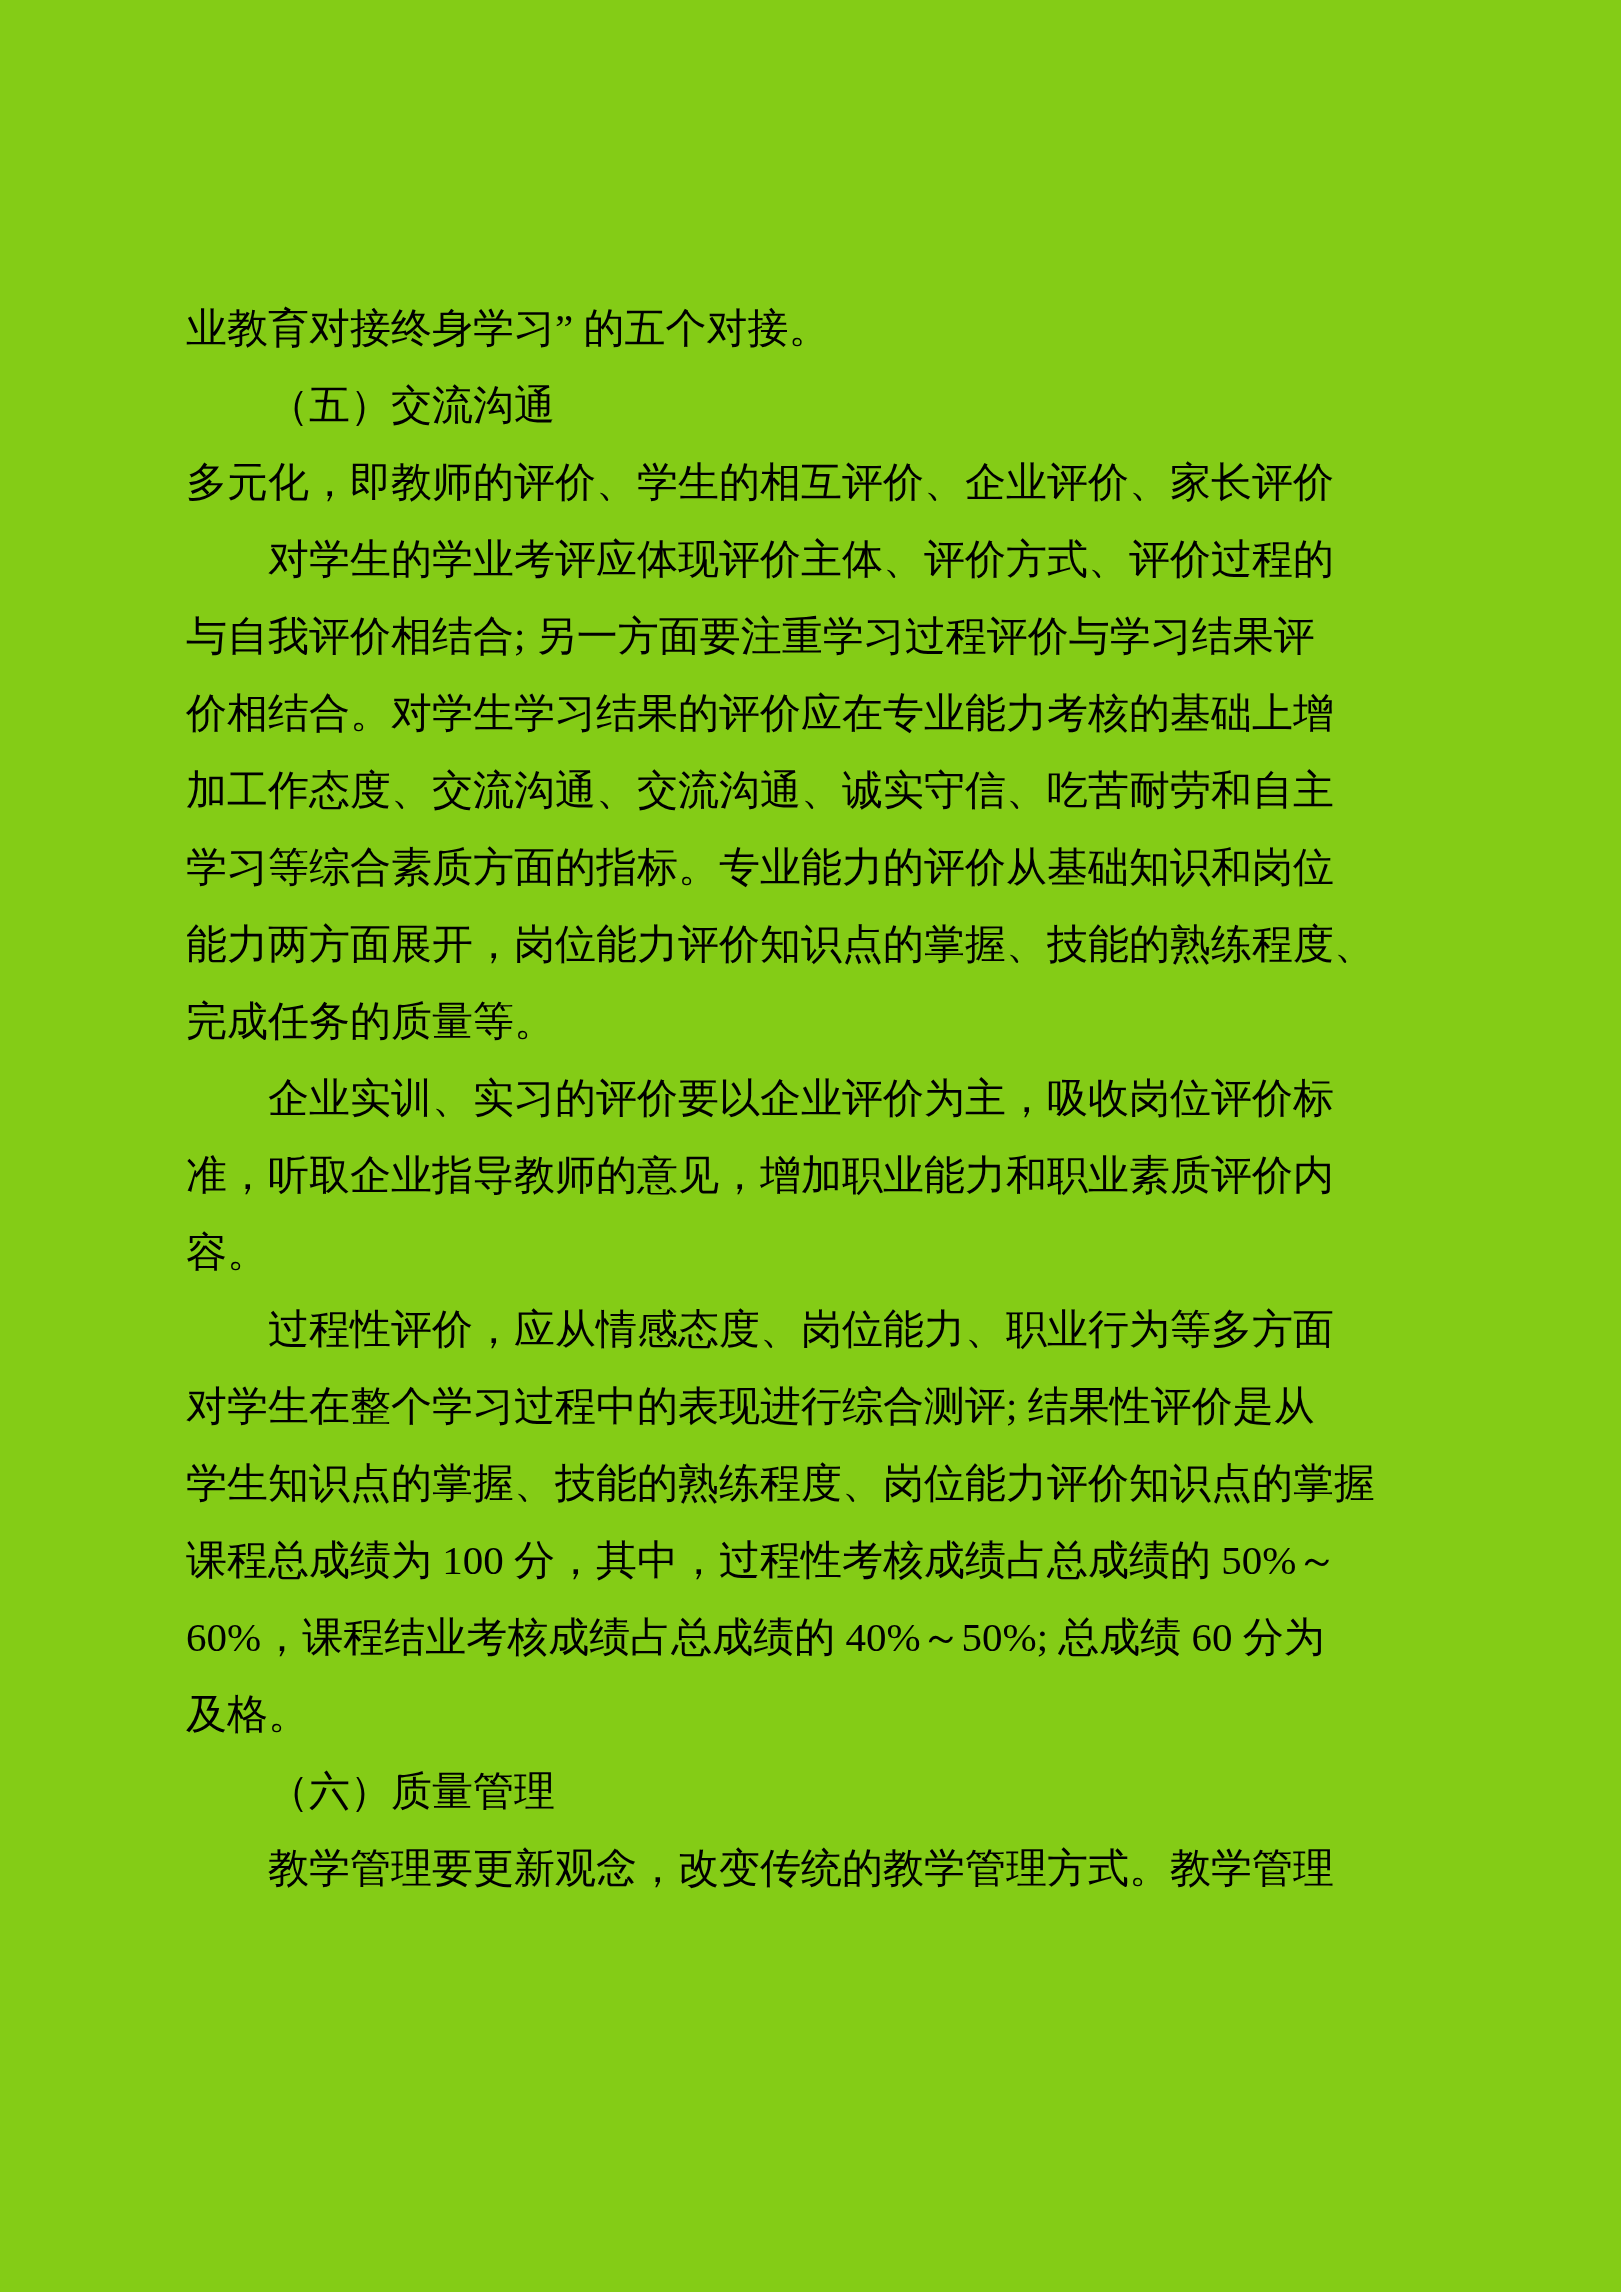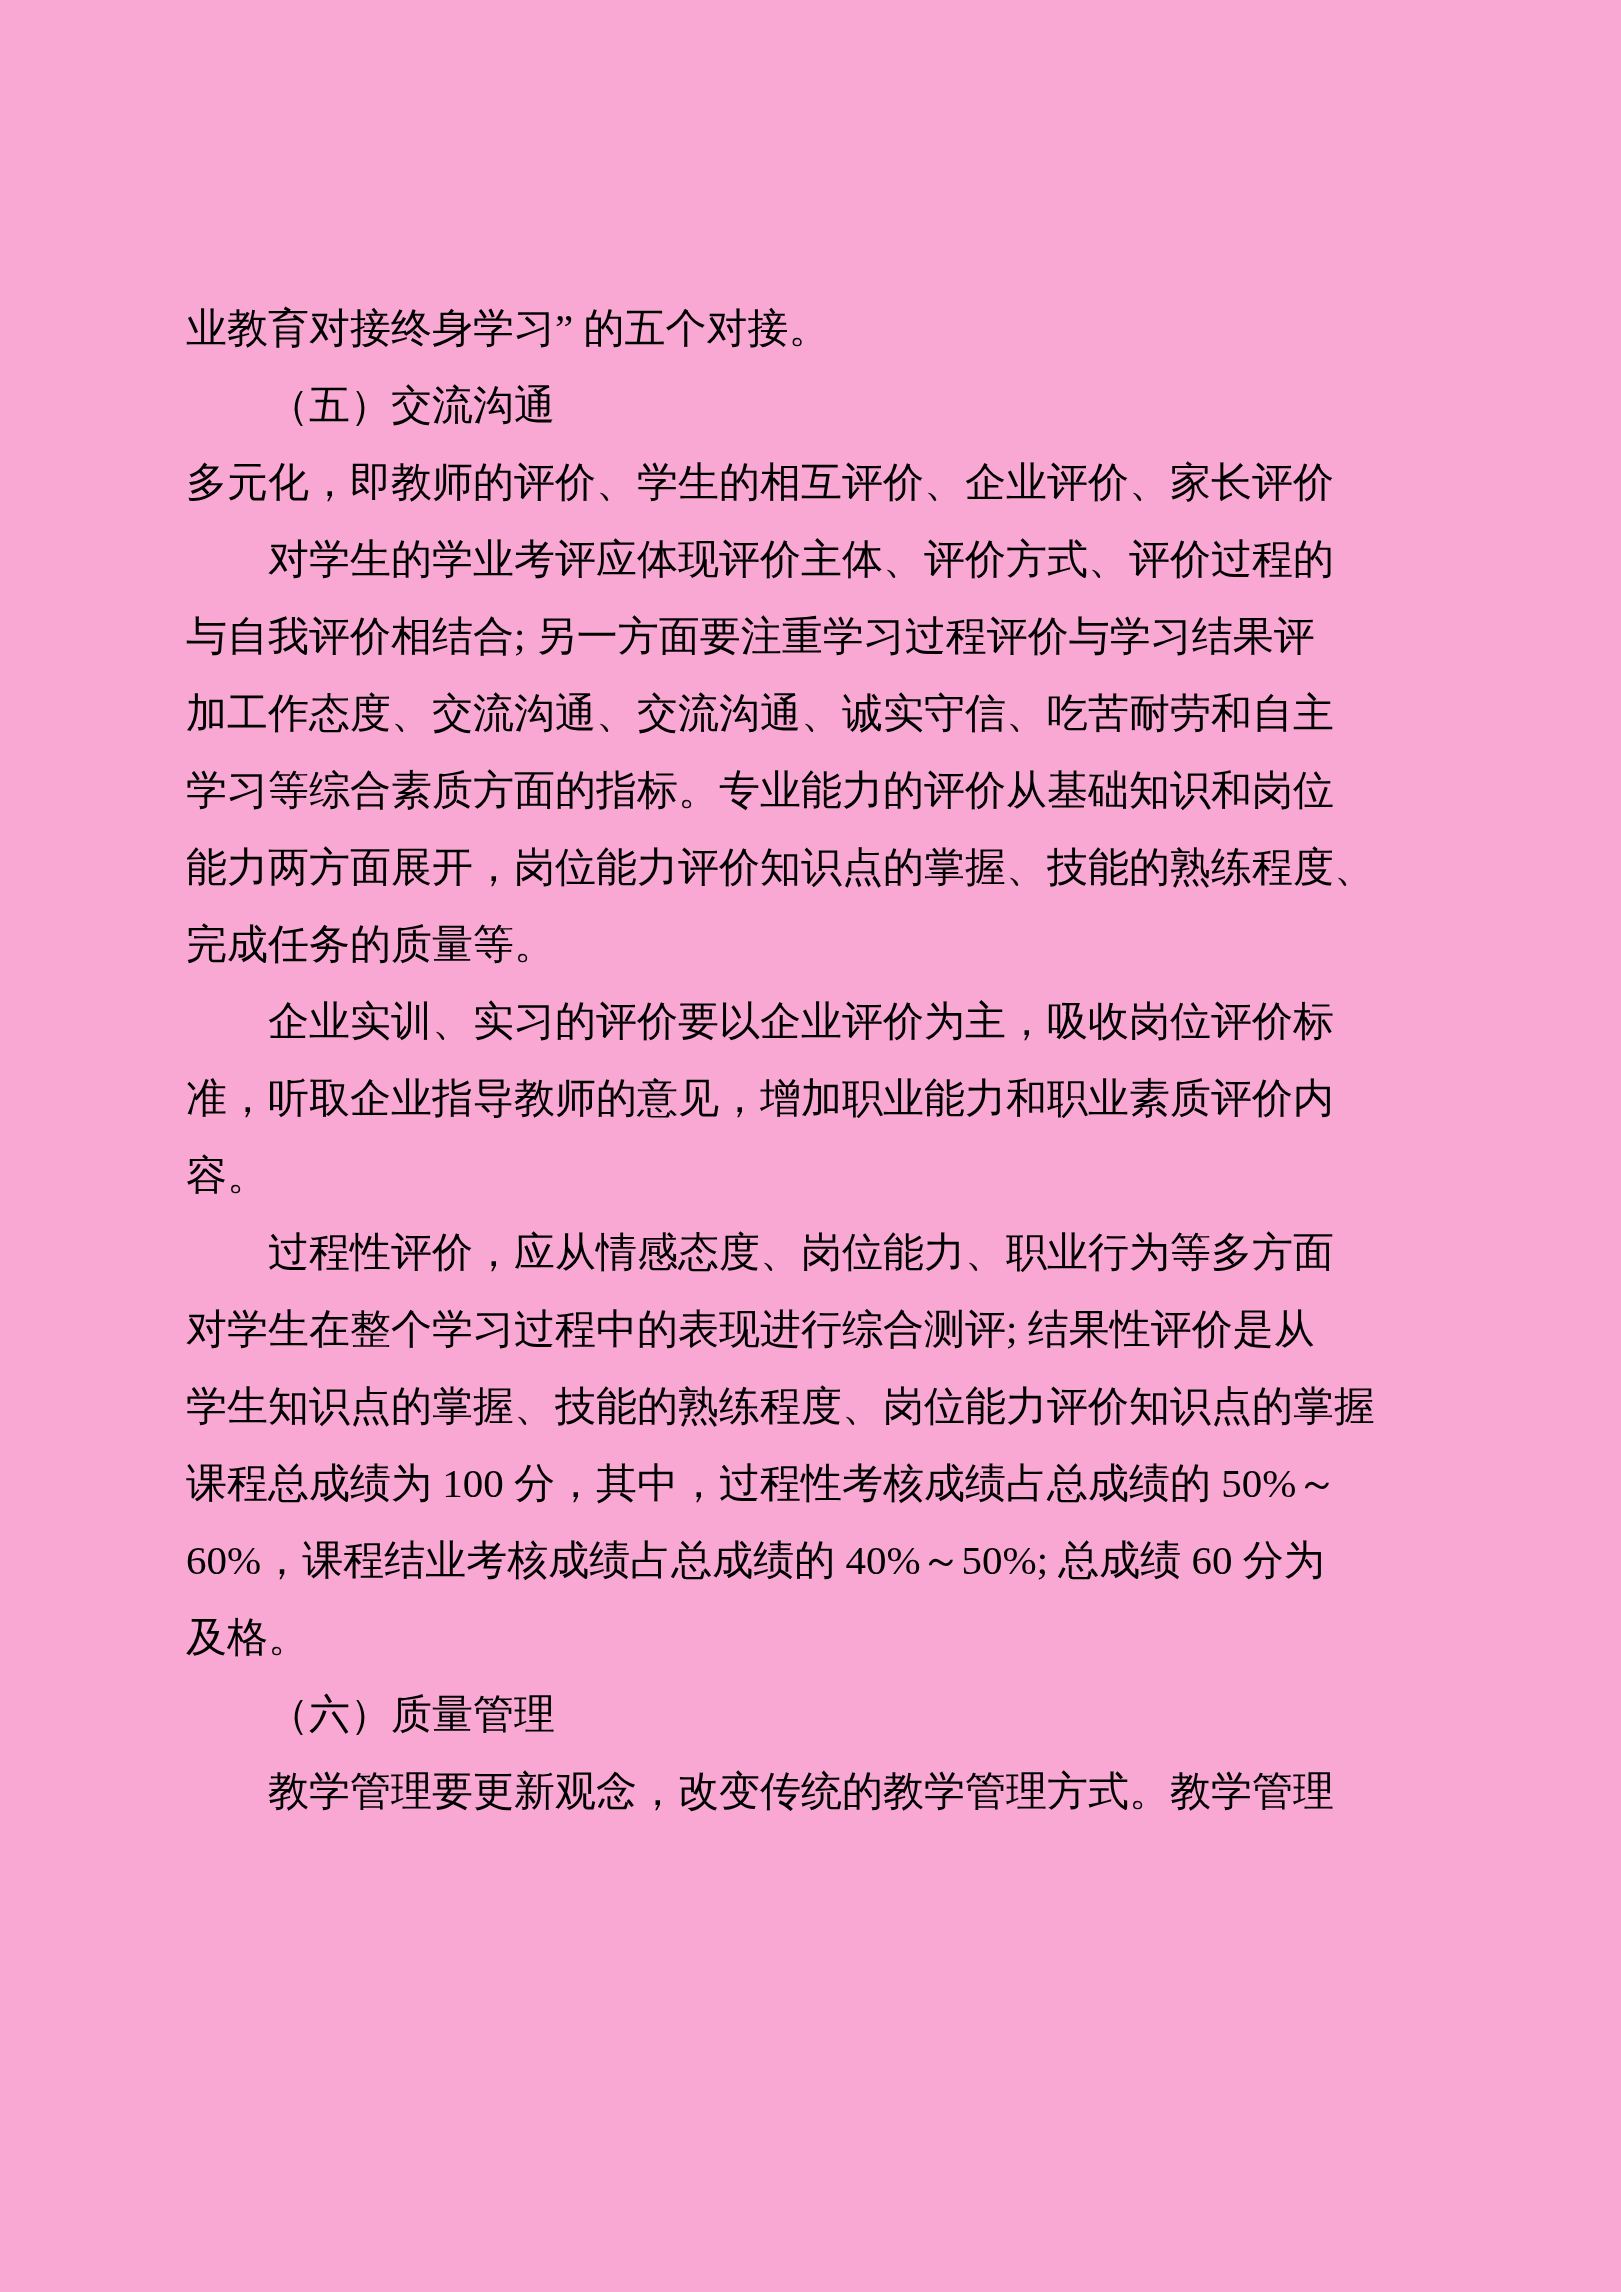--- a/index.html
+++ b/index.html
@@ -4,21 +4,21 @@
 <style>
   html, body {
     margin: 0;
     padding: 0;
     background: #ffffff;
   }
   .page {
     position: relative;
     width: 1621px;
     height: 2293px;
-    background: #f9a8d4;
+    background: #84cc16;
     overflow: hidden;
     font-family: "Liberation Serif", "DejaVu Serif", serif;
   }
   .text-block {
     position: absolute;
     left: 186px;
     top: 290px;
     width: 1157px;
   }
   .line {
@@ -36,20 +36,21 @@
 </head>
 <body>
 
 <div class="page">
   <div class="text-block">
       <div class="line">业教育对接终身学习” 的五个对接。</div>
       <div class="line indent">（五）交流沟通</div>
       <div class="line">多元化，即教师的评价、学生的相互评价、企业评价、家长评价</div>
       <div class="line indent">对学生的学业考评应体现评价主体、评价方式、评价过程的</div>
       <div class="line">与自我评价相结合; 另一方面要注重学习过程评价与学习结果评</div>
+      <div class="line">价相结合。对学生学习结果的评价应在专业能力考核的基础上增</div>
       <div class="line">加工作态度、交流沟通、交流沟通、诚实守信、吃苦耐劳和自主</div>
       <div class="line">学习等综合素质方面的指标。专业能力的评价从基础知识和岗位</div>
       <div class="line">能力两方面展开，岗位能力评价知识点的掌握、技能的熟练程度、</div>
       <div class="line">完成任务的质量等。</div>
       <div class="line indent">企业实训、实习的评价要以企业评价为主，吸收岗位评价标</div>
       <div class="line">准，听取企业指导教师的意见，增加职业能力和职业素质评价内</div>
       <div class="line">容。</div>
       <div class="line indent">过程性评价，应从情感态度、岗位能力、职业行为等多方面</div>
       <div class="line">对学生在整个学习过程中的表现进行综合测评; 结果性评价是从</div>
       <div class="line">学生知识点的掌握、技能的熟练程度、岗位能力评价知识点的掌握</div>

